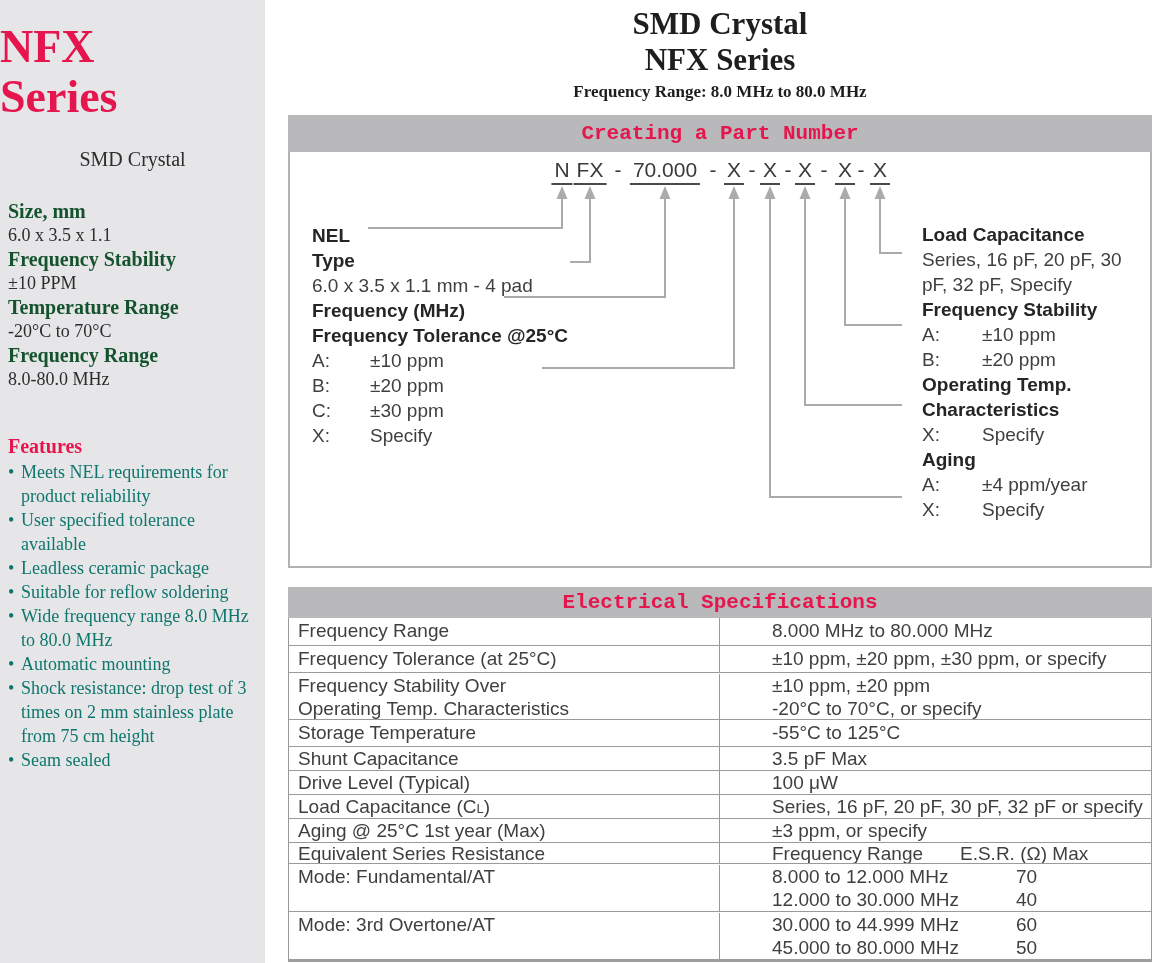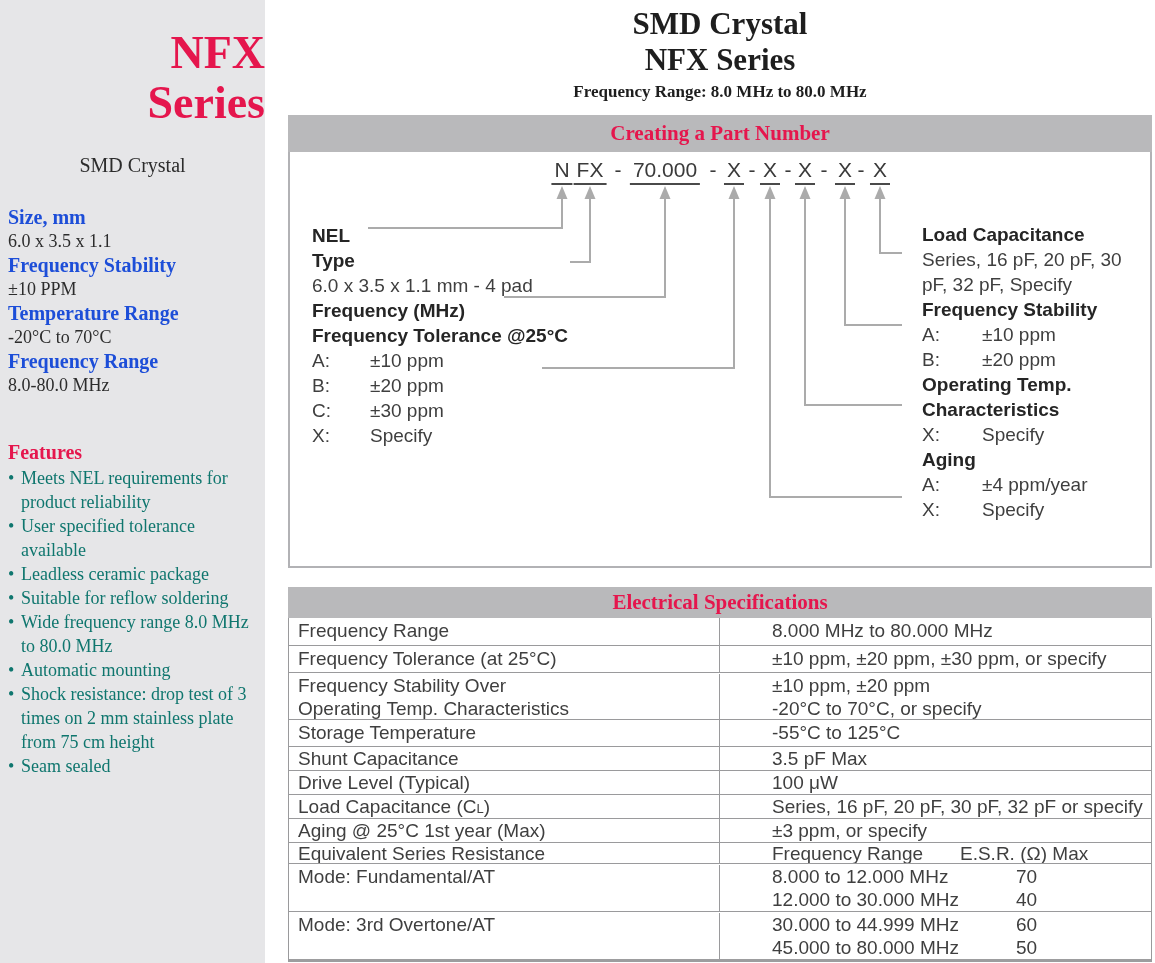--- a/index.html
+++ b/index.html
@@ -3,42 +3,42 @@
 <meta charset="utf-8">
 <style>
   html,body{margin:0;padding:0;}
   body{
     width:1155px;height:963px;position:relative;background:#ffffff;
     font-family:"Liberation Sans",sans-serif;color:#3a3a3a;overflow:hidden;
   }
 
   
   #sidebar{position:absolute;left:0;top:0;width:265px;height:963px;background:#e6e6e8;}
-  .sb-title{margin-top:28px;text-align:right;color:#e5164d;
+  .sb-title{margin-top:22px;text-align:left;color:#e5164d;
     font-family:"Liberation Serif",serif;font-weight:bold;font-size:46px;line-height:50px;}
   .sb-sub{margin-top:26px;text-align:center;font-family:"Liberation Serif",serif;
     font-size:20px;color:#2c2c2c;}
   .sb-specs{margin:28px 4px 0 8px;font-family:"Liberation Serif",serif;
     font-size:18px;line-height:24px;color:#2c2c2c;}
-  .sb-h{color:#1d4ed8;font-weight:bold;font-size:20px;}
+  .sb-h{color:#14532d;font-weight:bold;font-size:20px;}
   .sb-feat-title{margin:44px 8px 2px 8px;color:#e5164d;font-family:"Liberation Serif",serif;
     font-weight:bold;font-size:20px;}
   .sb-feat{margin:2px 4px 0 8px;padding:0;list-style:none;
     font-family:"Liberation Serif",serif;font-size:18px;line-height:24px;color:#0f766e;}
   .sb-feat li{position:relative;padding-left:13px;width:242px;}
   .sb-feat li::before{content:"\2022";position:absolute;left:0;top:0;}
 
   
   #main{position:absolute;left:288px;top:0;width:864px;height:963px;}
   .hdr{padding-top:6px;text-align:center;font-family:"Liberation Serif",serif;color:#1e1e1e;}
   .hdr-t{font-weight:bold;font-size:31px;line-height:36px;}
   .hdr-s{font-weight:bold;font-size:17px;margin-top:4px;}
 
   .banner{height:37px;background:#b9b9bb;text-align:center;
-    font-family:Liberation Serif, serif;font-weight:bold;font-size:21px;line-height:37px;
+    font-family:Liberation Mono, monospace;font-weight:bold;font-size:21px;line-height:37px;
     color:#e5164d;}
   .banner.small{height:31px;line-height:31px;}
 
   
   #pnbox{position:absolute;left:0;top:115px;width:864px;height:453px;box-sizing:border-box;}
   #pnbody{position:absolute;left:0;top:37px;right:0;bottom:0;
     border:2px solid #b2b2b5;border-top:none;box-sizing:border-box;}
   .seg{position:absolute;top:6px;transform:translateX(-50%);font-size:21px;color:#3a3a3a;
     border-bottom:2px solid #4a4a4a;padding:0 3px 1px;white-space:nowrap;}
   .dash{position:absolute;top:6px;transform:translateX(-50%);font-size:21px;color:#3a3a3a;}

